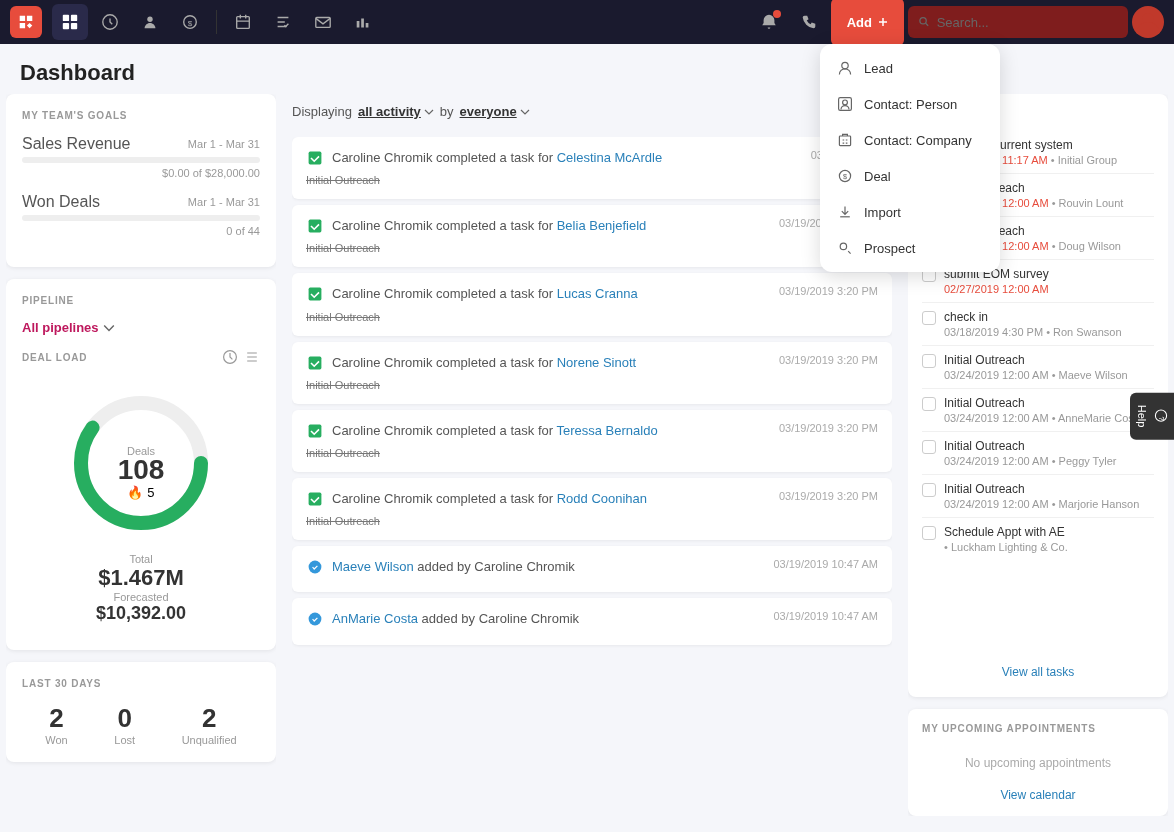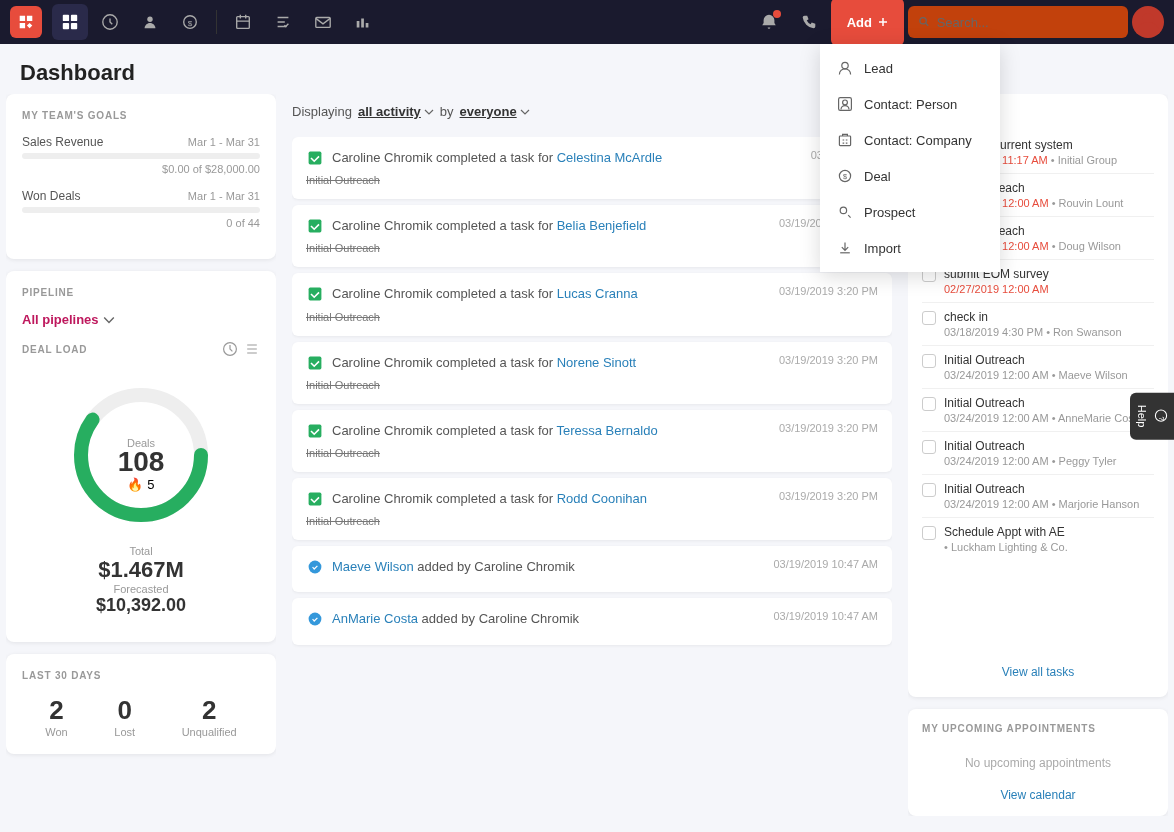--- a/index.html
+++ b/index.html
@@ -14,39 +14,39 @@
     .topnav .logo svg { width: 18px; height: 18px; fill: white; }
     .nav-icon-btn {
       width: 36px; height: 36px; border-radius: 6px; display: flex; align-items: center; justify-content: center;
       cursor: pointer; background: transparent; border: none; color: #aaa;
     }
     .nav-icon-btn.active { background: #2a2a4a; color: white; }
     .nav-icon-btn svg { width: 18px; height: 18px; }
     .nav-divider { width: 1px; height: 24px; background: #333; margin: 0 4px; }
     .nav-spacer { flex: 1; }
     .search-box {
-      display: flex; align-items: center; background: #c2410c; border-radius: 6px;
+      display: flex; align-items: center; background: #7f1d1d; border-radius: 6px;
       padding: 0 10px; height: 32px; gap: 6px; width: 220px;
     }
     .search-box input { background: none; border: none; outline: none; color: #ccc; font-size: 13px; width: 100%; }
     .search-box input::placeholder { color: #666; }
     .add-btn {
       background: #e74c3c; color: white; border: none; border-radius: 6px;
       padding: 0 16px; height: 48px; font-size: 13px; font-weight: 600; cursor: pointer;
       display: flex; align-items: center; gap: 6px;
     }
     .add-btn svg { width: 10px; height: 10px; fill: white; }
     .avatar { width: 32px; height: 32px; border-radius: 50%; background: #c0392b; overflow: hidden; cursor: pointer; }
     .notification-btn { position: relative; }
     .notif-dot { width: 8px; height: 8px; background: #e74c3c; border-radius: 50%; position: absolute; top: 6px; right: 6px; }
 
     
     .dropdown-menu {
       position: absolute; top: 44px; left: 820px; background: white;
-      border-radius: 0; box-shadow: 0 4px 20px rgba(0,0,0,0.15);
+      border-radius: 12px; box-shadow: 0 4px 20px rgba(0,0,0,0.15);
       min-width: 180px; z-index: 200; padding: 6px 0;
     }
     .dropdown-item {
       display: flex; align-items: center; gap: 10px; padding: 9px 16px;
       cursor: pointer; color: #333; font-size: 13px;
     }
     .dropdown-item .di-icon { width: 18px; height: 18px; display: flex; align-items: center; justify-content: center; color: #666; }
 
     
     .page { display: flex; flex-direction: column; height: calc(100vh - 44px); }
@@ -57,21 +57,21 @@
     
     .left-col { width: 270px; flex-shrink: 0; display: flex; flex-direction: column; gap: 12px; overflow-y: auto; }
 
     
     .card { background: white; border-radius: 8px; padding: 16px; box-shadow: 0 1px 4px rgba(0,0,0,0.08); }
     .card-title { font-size: 10px; font-weight: 700; color: #999; letter-spacing: 0.8px; text-transform: uppercase; margin-bottom: 14px; }
 
     
     .goal-item { margin-bottom: 14px; }
     .goal-row { display: flex; justify-content: space-between; align-items: center; margin-bottom: 4px; }
-    .goal-name { font-size: 12px; color: #555; font-weight: 500; }
+    .goal-name { font-size: 16px; color: #555; font-weight: 500; }
     .goal-date { font-size: 11px; color: #999; }
     .goal-bar-bg { height: 6px; background: #eee; border-radius: 3px; overflow: hidden; margin-bottom: 4px; }
     .goal-bar { height: 100%; background: #e74c3c; border-radius: 3px; }
     .goal-amount { font-size: 11px; color: #999; text-align: right; }
 
     
     .pipeline-select { display: flex; align-items: center; gap: 4px; font-size: 13px; font-weight: 600; color: #be185d; cursor: pointer; margin-bottom: 14px; }
     .pipeline-select svg { width: 12px; height: 12px; fill: #666; }
     .deal-load-header { display: flex; justify-content: space-between; align-items: center; margin-bottom: 8px; }
     .deal-load-title { font-size: 10px; font-weight: 700; color: #999; letter-spacing: 0.8px; text-transform: uppercase; }
@@ -273,34 +273,34 @@
       <svg width="16" height="16" viewBox="0 0 20 20" fill="currentColor">
           <circle cx="10" cy="10" r="7" fill="none" stroke="currentColor" stroke-width="1.5"></circle>
           <text x="10" y="14" text-anchor="middle" font-size="9" fill="currentColor">$</text>
         </svg>
     </span>
     <span>Deal</span>
   </div>
   <div class="dropdown-item">
     <span class="di-icon">
       <svg width="16" height="16" viewBox="0 0 20 20" fill="currentColor">
+          <path d="M10 3v10M6 9l4 4 4-4" stroke="currentColor" stroke-width="1.5" fill="none"></path>
+          <path d="M4 16h12" stroke="currentColor" stroke-width="1.5"></path>
+        </svg>
+    </span>
+    <span>Import</span>
+  </div>
+  <div class="dropdown-item">
+    <span class="di-icon">
+      <svg width="16" height="16" viewBox="0 0 20 20" fill="currentColor">
           <circle cx="8" cy="8" r="4" fill="none" stroke="currentColor" stroke-width="1.5"></circle>
           <path d="M14 14l3 3" stroke="currentColor" stroke-width="1.5"></path>
         </svg>
     </span>
     <span>Prospect</span>
-  </div>
-  <div class="dropdown-item">
-    <span class="di-icon">
-      <svg width="16" height="16" viewBox="0 0 20 20" fill="currentColor">
-          <path d="M10 3v10M6 9l4 4 4-4" stroke="currentColor" stroke-width="1.5" fill="none"></path>
-          <path d="M4 16h12" stroke="currentColor" stroke-width="1.5"></path>
-        </svg>
-    </span>
-    <span>Import</span>
   </div>
 </div>
 
 <div class="page">
   <div class="page-header">
     <h1>Dashboard</h1>
   </div>
 
   <div class="page-content">
 

